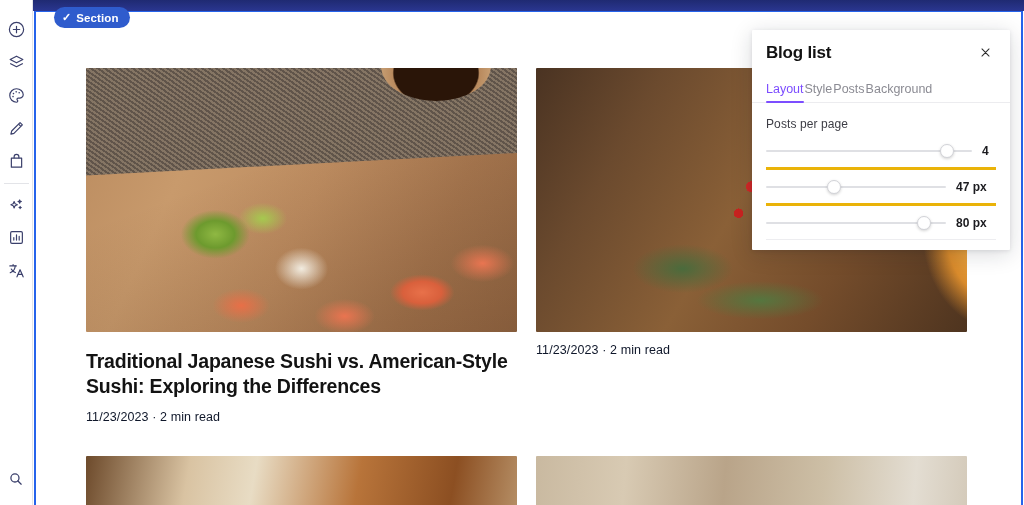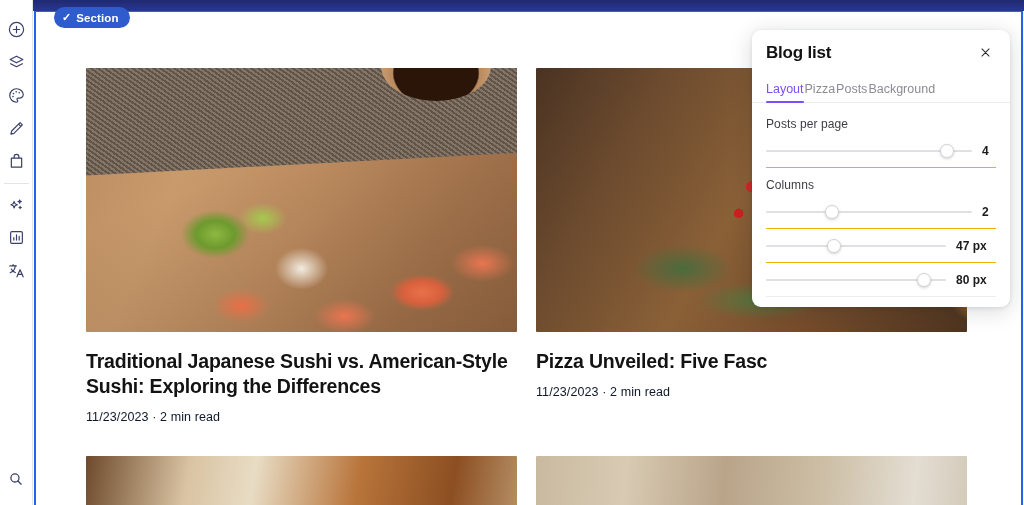--- a/index.html
+++ b/index.html
@@ -164,21 +164,21 @@
       radial-gradient(ellipse 24px 18px at 86% 62%, #d9c268 0%, rgba(217,194,104,0) 76%),
       radial-gradient(ellipse 30px 22px at 93% 40%, #efeee9 0%, rgba(239,238,233,0) 74%),
       linear-gradient(95deg, #c9b9a0 0%, #d8cab3 20%, #b9a489 42%, #cdbfa6 64%, #e3ddd2 84%, #cfc4b2 100%);
   }
 
   
   #panel {
     position: absolute; right: 14px; top: 30px;
     width: 258px;
     background: #ffffff;
-    border-radius: 9px;
+    border-radius: 1px;
     box-shadow: 0 4px 22px rgba(20,24,40,.16), 0 1px 4px rgba(20,24,40,.10);
     z-index: 40;
     overflow: hidden;
   }
   #panel-head {
     height: 45px;
     display: flex; align-items: center; justify-content: space-between;
     padding: 0 14px 0 14px;
   }
   #panel-title {
@@ -197,21 +197,21 @@
   .tab {
     font-size: 12.5px; color: #8b8b93; padding-bottom: 6px;
     cursor: pointer; position: relative; white-space: nowrap;
   }
   .tab.active { color: #7c4dff; font-weight: 400; }
   .tab.active::after {
     content:""; position:absolute; left:0; right:0; bottom:-1px;
     height:2px; background:#7c4dff; border-radius:2px;
   }
   #panel-body { padding: 4px 14px 10px 14px; }
-  .field { padding: 10px 0 9px 0; border-bottom: 1px solid #eab308; }
+  .field { padding: 10px 0 9px 0; border-bottom: 3px solid #eab308; }
   .field:last-child { border-bottom: 1px solid #ededf0; }
   .field-label {
     font-size: 12px; color: #3d3d45; margin-bottom: 13px; letter-spacing: .1px;
   }
   .slider-row { display: flex; align-items: center; gap: 10px; }
   .slider {
     position: relative; flex: 1 1 auto; height: 14px; cursor: pointer;
   }
   .slider .track {
     position: absolute; left: 0; right: 0; top: 6px; height: 2px;
@@ -324,21 +324,20 @@
     <div id="grid">
 
       <div class="post">
         <div class="post-img img-sushi"></div>
         <div class="post-title">Traditional Japanese Sushi vs. American-Style Sushi: Exploring the Differences</div>
         <div class="post-meta">11/23/2023 · 2 min read</div>
       </div>
 
       <div class="post">
         <div class="post-img img-pizza"></div>
-        <div class="post-title">Pizza Unveiled: Five Fasc</div>
         <div class="post-meta">11/23/2023 · 2 min read</div>
       </div>
 
       <div class="post">
         <div class="post-img img-skewer"></div>
       </div>
 
       <div class="post">
         <div class="post-img img-mezze"></div>
       </div>
@@ -351,48 +350,38 @@
       <div id="panel-title">Blog list</div>
       <div id="panel-close">
         <svg width="13" height="13" viewBox="0 0 24 24" fill="none" stroke="#2d2d2d" stroke-width="2" stroke-linecap="round">
           <path d="M5.5 5.5l13 13M18.5 5.5l-13 13"></path>
         </svg>
       </div>
     </div>
 
     <div id="tabs">
       <div class="tab active">Layout</div>
-      <div class="tab">Pizza</div>
+      <div class="tab">Style</div>
       <div class="tab">Posts</div>
       <div class="tab">Background</div>
     </div>
 
     <div id="panel-body">
 
       <div class="field">
         <div class="field-label">Posts per page</div>
         <div class="slider-row">
           <div class="slider">
             <div class="track"></div>
             <div class="knob" style="left: 88%;"></div>
           </div>
           <div class="slider-val narrow">4</div>
         </div>
       </div>
 
-      <div class="field">
-        <div class="field-label">Columns</div>
-        <div class="slider-row">
-          <div class="slider">
-            <div class="track"></div>
-            <div class="knob" style="left: 32%;"></div>
-          </div>
-          <div class="slider-val narrow">2</div>
-        </div>
-      </div>
 
       <div class="field">
         <div class="slider-row">
           <div class="slider">
             <div class="track"></div>
             <div class="knob" style="left: 38%;"></div>
           </div>
           <div class="slider-val">47 px</div>
         </div>
       </div>

